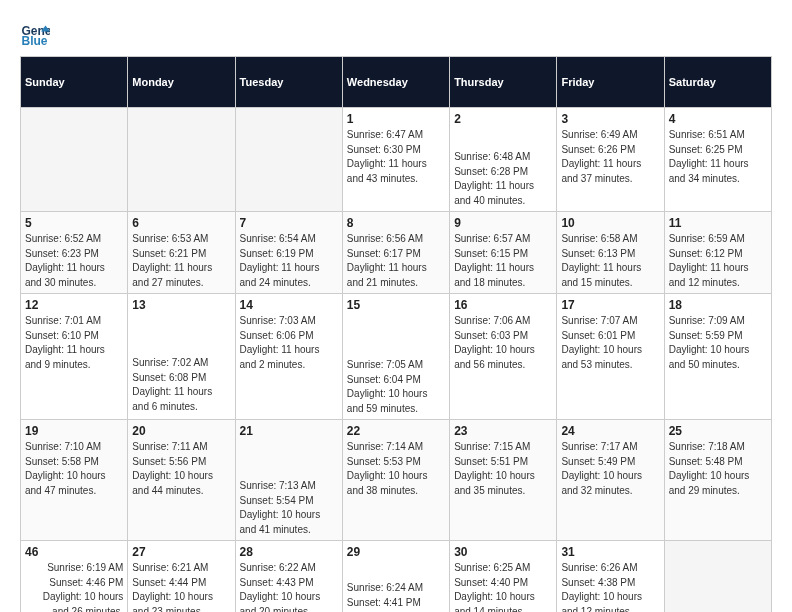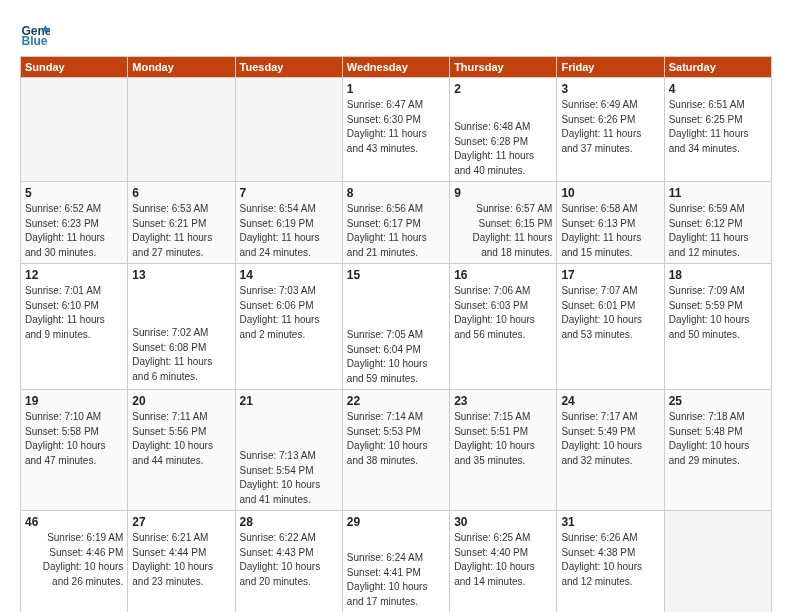--- a/index.html
+++ b/index.html
@@ -40,24 +40,24 @@
     .subtitle {
       font-size: 14px;
       color: #555;
     }
     table {
       width: 100%;
       border-collapse: collapse;
       table-layout: fixed;
     }
     th {
-      background-color: #c2410c;
+      background-color: #0f172a;
       color: #fff;
       font-size: 11px;
-      padding: 4px 4px;
+      padding: 19px 4px;
       text-align: left;
       border: 1px solid #ccc;
     }
     td {
       border: 1px solid #ccc;
       vertical-align: top;
       padding: 4px 4px 3px 4px;
       font-size: 9.5px;
       color: #333;
       height: 78px;
@@ -174,21 +174,21 @@
           </td>
           <td>
             <span class="day-num">8</span>
             <div class="day-info" style="white-space: pre-line;">Sunrise: 6:56 AM
 Sunset: 6:17 PM
 Daylight: 11 hours
 and 21 minutes.</div>
           </td>
           <td>
             <span class="day-num">9</span>
-            <div class="day-info" style="white-space: pre-line; text-align: right;">Sunrise: 6:57 AM
+            <div class="day-info" style="white-space: pre-line;">Sunrise: 6:57 AM
 Sunset: 6:15 PM
 Daylight: 11 hours
 and 18 minutes.</div>
           </td>
           <td>
             <span class="day-num">10</span>
             <div class="day-info" style="white-space: pre-line;">Sunrise: 6:58 AM
 Sunset: 6:13 PM
 Daylight: 11 hours
 and 15 minutes.</div>

